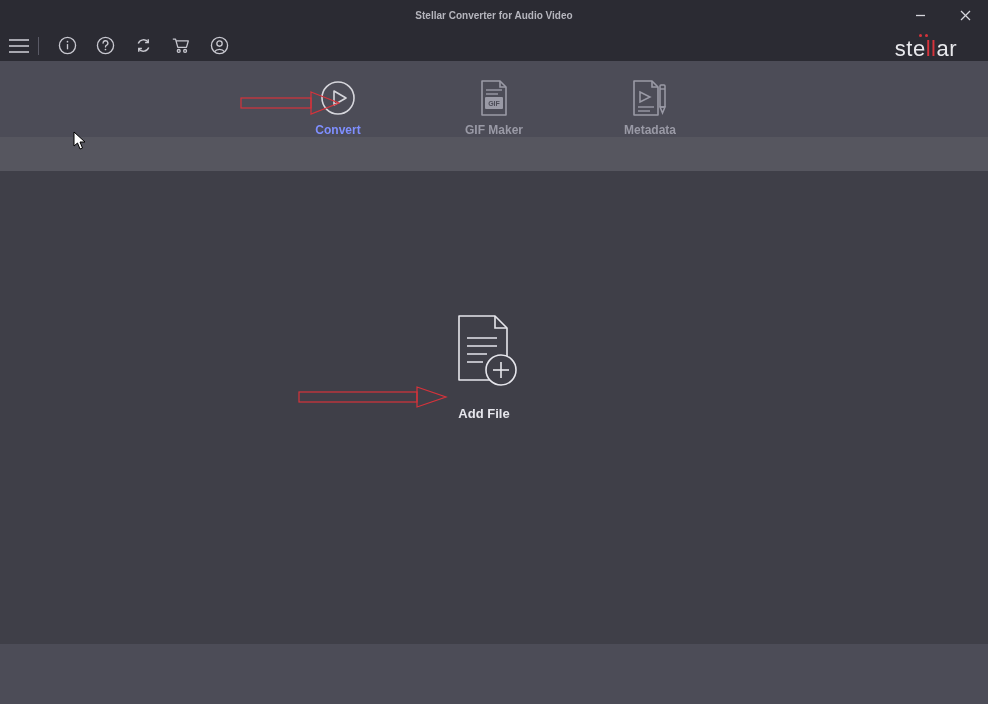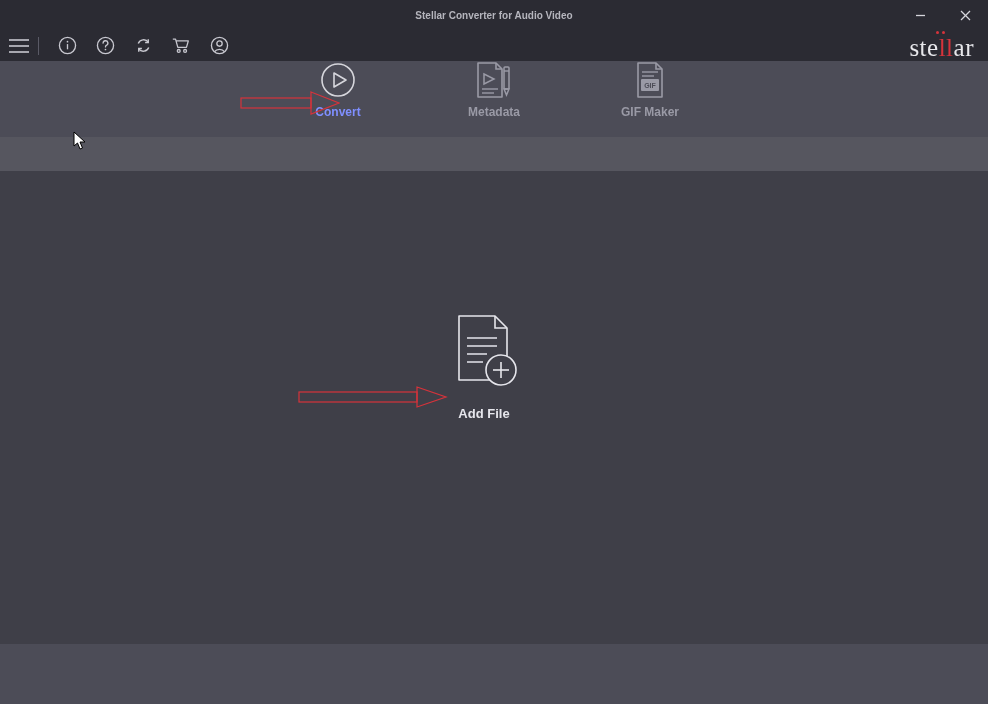--- a/index.html
+++ b/index.html
@@ -59,28 +59,27 @@
       background: #5a5a66;
       margin: 0 8px 0 6px;
     }
     .tb-icon {
       width: 36px; height: 30px;
       display: flex; align-items: center; justify-content: center;
       color: #c8c8d0;
     }
     .brand {
       position: absolute;
-      right: 14px;
+      right: 31px;
       bottom: 1px;
-      font-size: 25px;
+      font-size: 22px;
       font-weight: 400;
       letter-spacing: 0.5px;
       color: #e8e8ec;
       line-height: 1;
-      font-family: Liberation Serif, serif;
     }
     .brand .accent {
       color: #d6333b;
       position: relative;
     }
     .brand-dots {
       position: absolute;
       right: 29px;
       top: -4px;
       display: flex;
@@ -89,21 +88,21 @@
     .brand-dots span {
       width: 3px; height: 3px; border-radius: 50%;
       background: #d6333b;
     }
 
     .tabs-row {
       height: 76px;
       background: #4c4c57;
       display: flex;
       justify-content: center;
-      align-items: flex-start;
+      align-items: flex-end;
       gap: 76px;
       position: relative;
     }
     .tab-item {
       display: flex; flex-direction: column; align-items: center;
       gap: 6px;
       min-width: 80px;
     }
     .tab-icon-wrap { height: 38px; display:flex; align-items:center; justify-content:center;}
     .tab-label { font-size: 12px; font-weight: 600; }
@@ -235,50 +234,50 @@
   </div>
 
   <div class="tab-item active">
     <div class="tab-icon-wrap">
       <svg width="36" height="36" viewBox="0 0 36 36">
         <circle cx="18" cy="18" r="16" fill="none" stroke="#d6d6dc" stroke-width="1.6"></circle>
         <polygon points="14,11 26,18 14,25" fill="none" stroke="#d6d6dc" stroke-width="1.6" stroke-linejoin="round"></polygon>
       </svg>
     </div>
     <div class="tab-label">Convert</div>
+  </div>
+
+  <div class="tab-item inactive">
+    <div class="tab-icon-wrap">
+      <svg width="36" height="38" viewBox="0 0 36 38">
+        <path d="M6 2 L24 2 L30 8 L30 36 L6 36 Z" fill="none" stroke="#9a9aa6" stroke-width="1.6" stroke-linejoin="round"></path>
+        <path d="M24 2 L24 8 L30 8" fill="none" stroke="#9a9aa6" stroke-width="1.6"></path>
+        <rect x="9" y="18" width="18" height="12" rx="1" fill="#9a9aa6"></rect>
+        <text x="18" y="27" text-anchor="middle" font-size="7" font-weight="700" fill="#4c4c57">GIF</text>
+        <line x1="10" y1="11" x2="26" y2="11" stroke="#9a9aa6" stroke-width="1.4"></line>
+        <line x1="10" y1="15" x2="22" y2="15" stroke="#9a9aa6" stroke-width="1.4"></line>
+      </svg>
+    </div>
+    <div class="tab-label">GIF Maker</div>
   </div>
 
   <div class="tab-item inactive">
     <div class="tab-icon-wrap">
       <svg width="40" height="38" viewBox="0 0 40 38">
         <path d="M4 2 L22 2 L28 8 L28 36 L4 36 Z" fill="none" stroke="#9a9aa6" stroke-width="1.6" stroke-linejoin="round"></path>
         <path d="M22 2 L22 8 L28 8" fill="none" stroke="#9a9aa6" stroke-width="1.6"></path>
         <polygon points="10,13 20,18 10,23" fill="none" stroke="#9a9aa6" stroke-width="1.5"></polygon>
         <line x1="8" y1="28" x2="24" y2="28" stroke="#9a9aa6" stroke-width="1.4"></line>
         <line x1="8" y1="32" x2="20" y2="32" stroke="#9a9aa6" stroke-width="1.4"></line>
         <rect x="30" y="6" width="5" height="22" rx="1" fill="none" stroke="#9a9aa6" stroke-width="1.5"></rect>
         <polygon points="30,28 35,28 32.5,34" fill="none" stroke="#9a9aa6" stroke-width="1.5"></polygon>
         <line x1="30" y1="10" x2="35" y2="10" stroke="#9a9aa6" stroke-width="1.4"></line>
       </svg>
     </div>
     <div class="tab-label">Metadata</div>
-  </div>
-
-  <div class="tab-item inactive">
-    <div class="tab-icon-wrap">
-      <svg width="36" height="38" viewBox="0 0 36 38">
-        <path d="M6 2 L24 2 L30 8 L30 36 L6 36 Z" fill="none" stroke="#9a9aa6" stroke-width="1.6" stroke-linejoin="round"></path>
-        <path d="M24 2 L24 8 L30 8" fill="none" stroke="#9a9aa6" stroke-width="1.6"></path>
-        <rect x="9" y="18" width="18" height="12" rx="1" fill="#9a9aa6"></rect>
-        <text x="18" y="27" text-anchor="middle" font-size="7" font-weight="700" fill="#4c4c57">GIF</text>
-        <line x1="10" y1="11" x2="26" y2="11" stroke="#9a9aa6" stroke-width="1.4"></line>
-        <line x1="10" y1="15" x2="22" y2="15" stroke="#9a9aa6" stroke-width="1.4"></line>
-      </svg>
-    </div>
-    <div class="tab-label">GIF Maker</div>
   </div>
 </div>
 
 <div class="subbar"></div>
 
 <div class="content">
   <div class="addfile">
     <svg width="70" height="76" viewBox="0 0 70 76">
       <path d="M10 2 L46 2 L58 14 L58 66 L10 66 Z" fill="none" stroke="#e6e6ec" stroke-width="1.6" stroke-linejoin="round"></path>
       <path d="M46 2 L46 14 L58 14" fill="none" stroke="#e6e6ec" stroke-width="1.6"></path>

